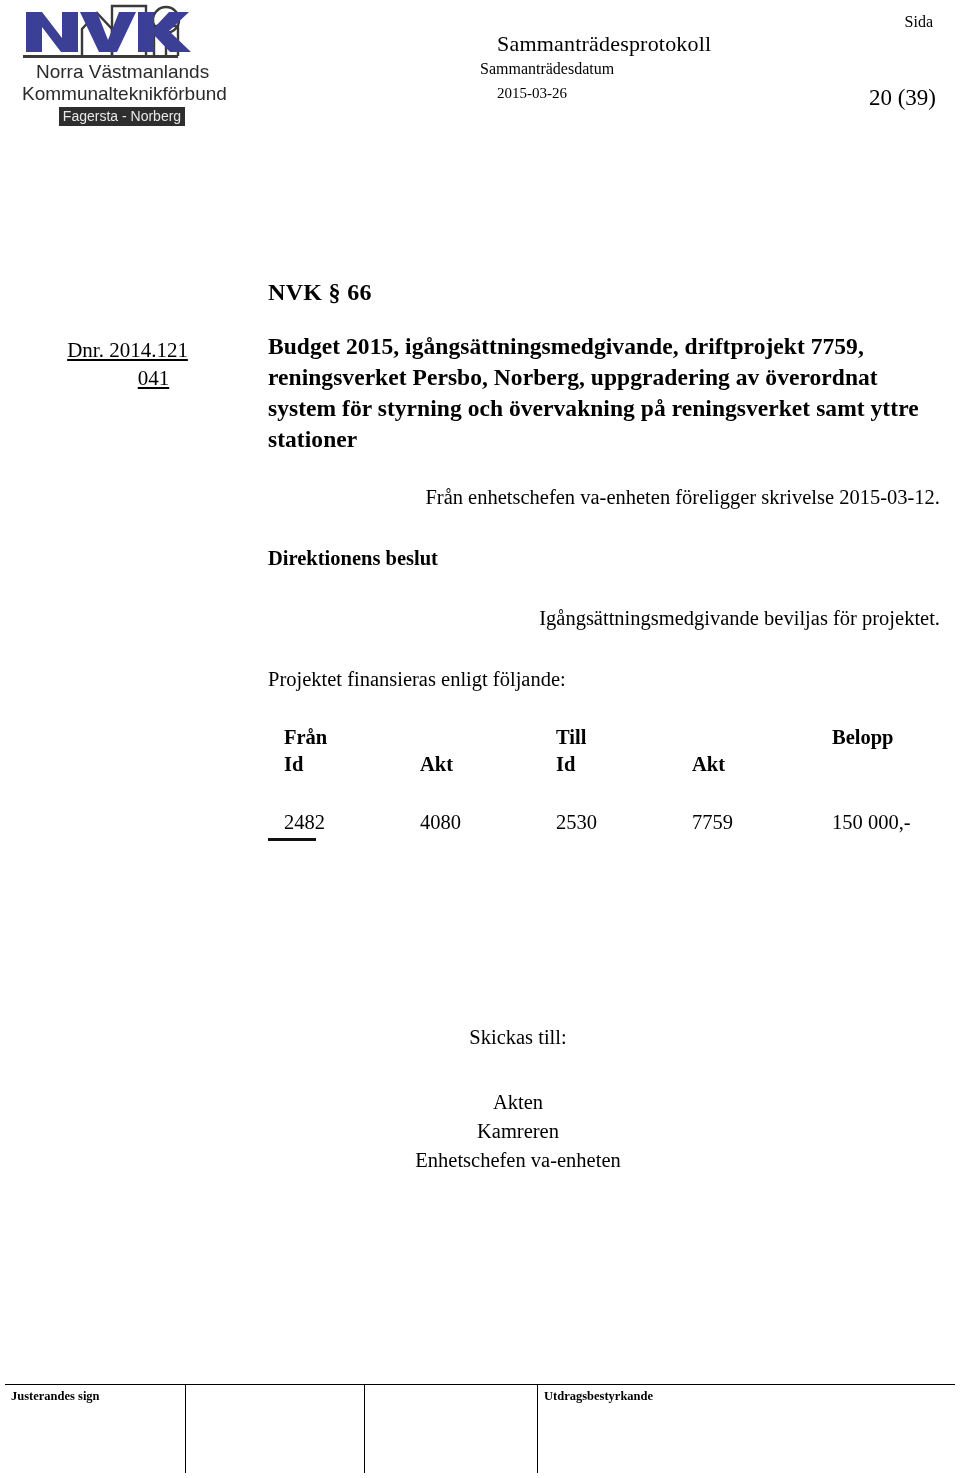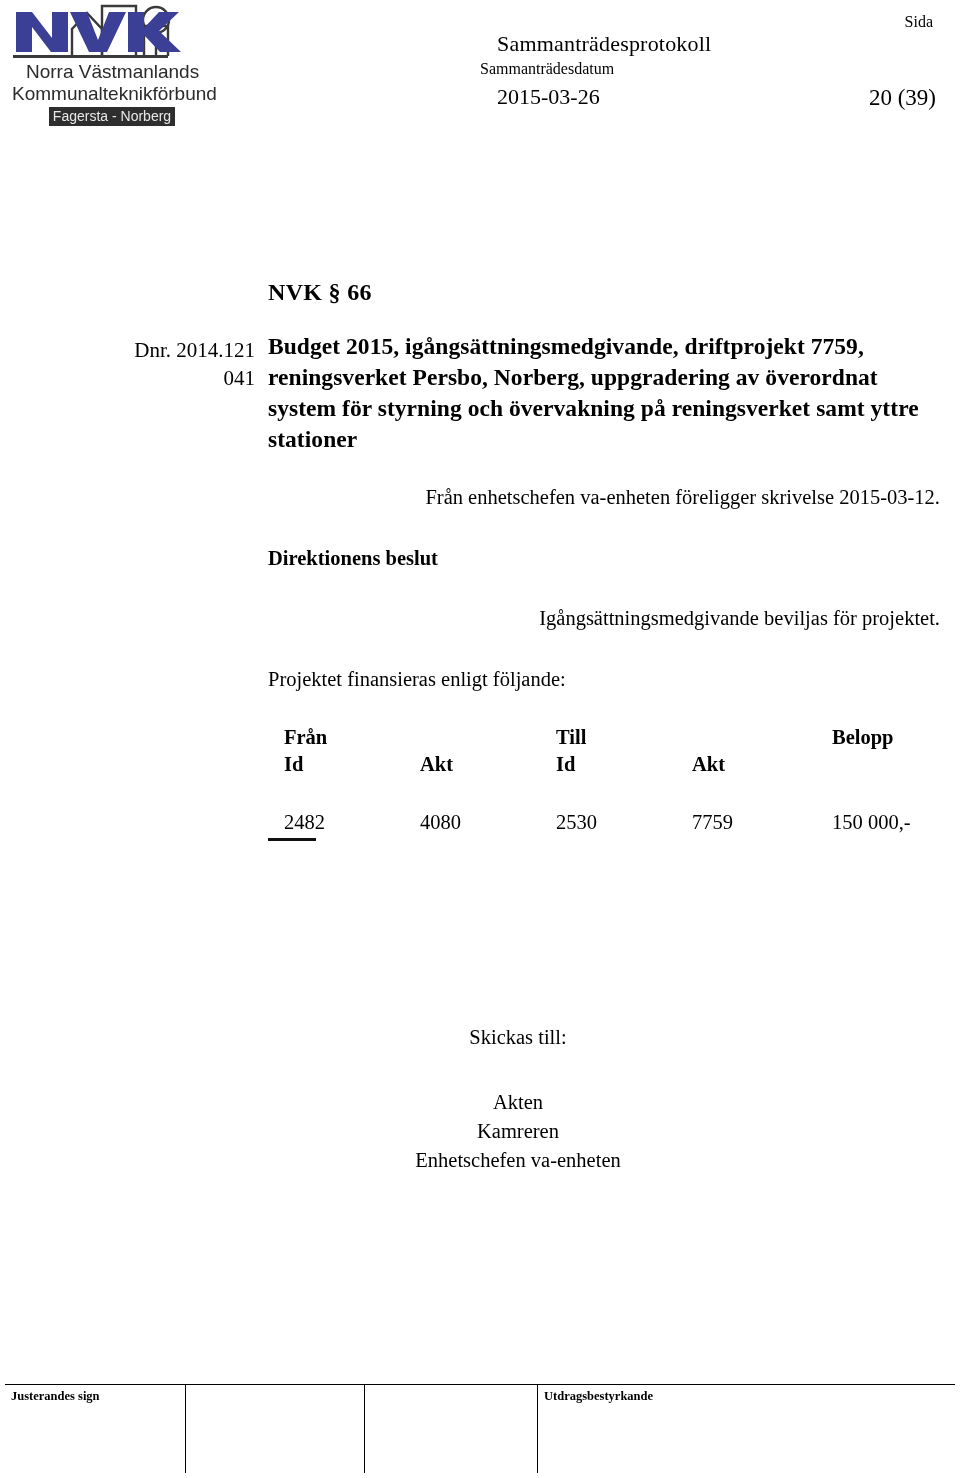--- a/index.html
+++ b/index.html
@@ -12,21 +12,21 @@
     height: 1478px;
     position: relative;
     font-family: "Liberation Serif", "DejaVu Serif", serif;
     color: #000000;
     overflow: hidden;
   }
 
   
   .logo-block {
     position: absolute;
-    left: 4px;
+    left: 14px;
     top: 4px;
     width: 240px;
     height: 125px;
     text-align: center;
   }
   .logo-svg { display: block; }
 
   .header-protocol {
     position: absolute;
     left: 497px;
@@ -41,21 +41,21 @@
     left: 480px;
     top: 60px;
     font-size: 16px;
     line-height: 1.1;
     white-space: nowrap;
   }
   .header-date {
     position: absolute;
     left: 497px;
     top: 85px;
-    font-size: 22px;
+    font-size: 15px;
     line-height: 1.1;
     white-space: nowrap;
   }
   .header-sida {
     position: absolute;
     right: 27px;
     top: 13px;
     font-size: 16px;
     line-height: 1.1;
     white-space: nowrap;
@@ -65,26 +65,27 @@
     right: 24px;
     top: 85px;
     font-size: 23px;
     line-height: 1.1;
     white-space: nowrap;
   }
 
   
   .dnr-block {
     position: absolute;
-    left: 20px;
+    left: 10px;
     top: 336px;
     width: 235px;
     font-size: 21px;
     line-height: 1.35;
-    text-align: right;
+    text-align: center;
+    text-decoration: underline;
   }
   .dnr-line1 { display: block; }
   .dnr-line2 { display: block; padding-left: 52px; }
 
   
   .content {
     position: absolute;
     left: 268px;
     top: 278px;
     width: 672px;

